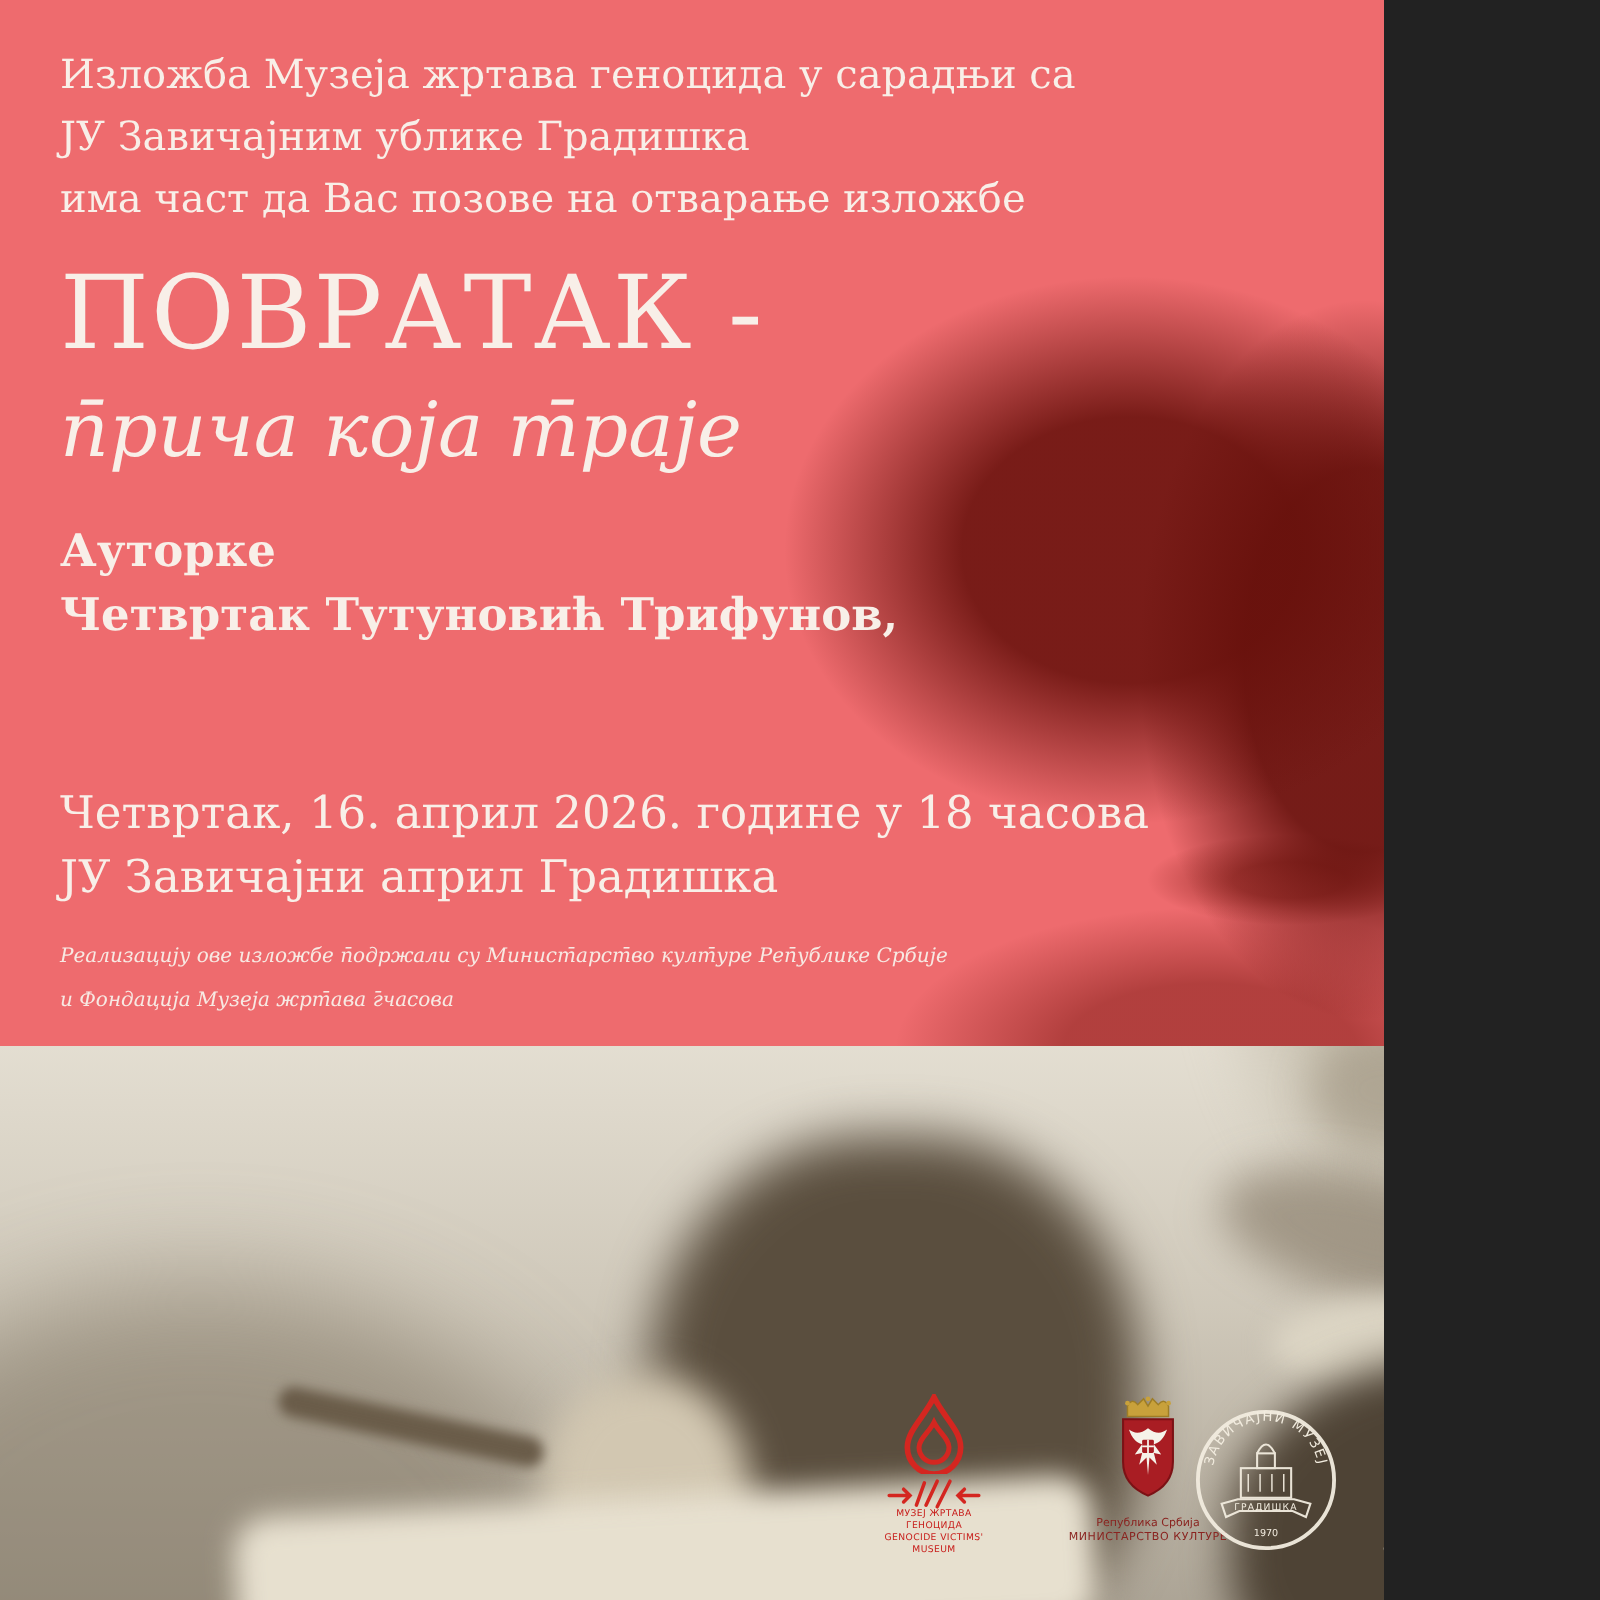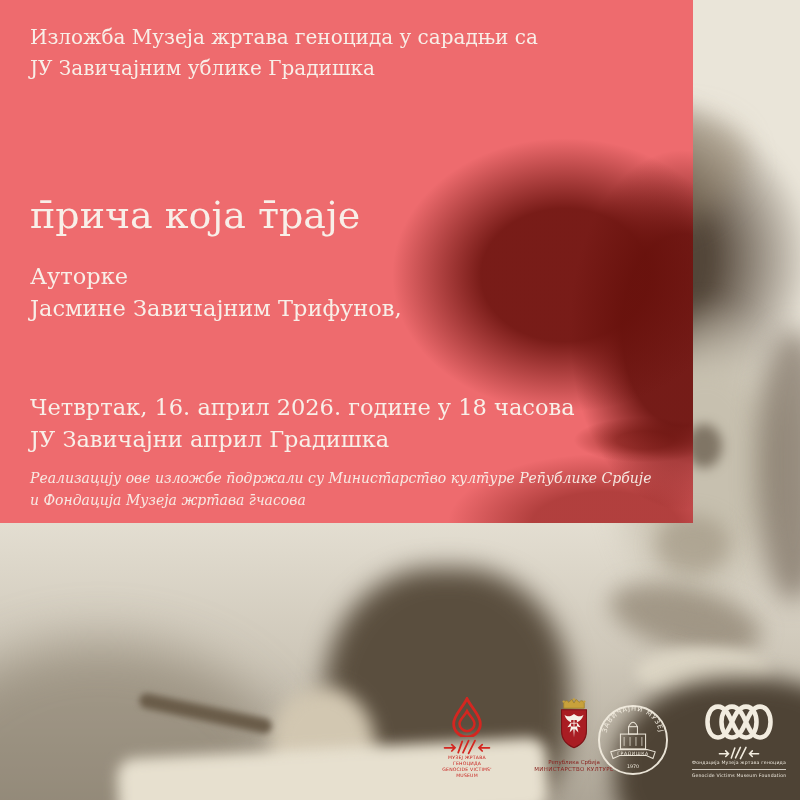--- a/index.html
+++ b/index.html
@@ -1,17 +1,17 @@
 <!DOCTYPE html>
 <html><head>
 <meta charset="utf-8">
 <style>
   html,body{margin:0;padding:0;background:#222;}
   .stage{
-    position:relative;width:800px;height:800px;overflow:hidden;
+    position:relative;width:692px;height:800px;overflow:hidden;
     background:#eae5d9;
     font-family:"DejaVu Serif","Liberation Serif",serif;
   }
   
   .ph{position:absolute;border-radius:50%;}
   .ph-bottomshade{position:absolute;left:0;top:480px;width:800px;height:320px;
     background:linear-gradient(180deg,rgba(140,128,106,0) 0%,rgba(135,123,102,0.28) 55%,rgba(112,101,84,0.5) 100%);}
   .ph-bgleft{left:-90px;top:640px;width:380px;height:300px;background:rgba(128,117,99,0.55);filter:blur(26px);}
   .ph-hair{left:358px;top:78px;width:456px;height:362px;
     background:radial-gradient(closest-side,#524538 0%,#524538 55%,rgba(82,69,56,0) 100%);filter:blur(8px);}
@@ -40,24 +40,24 @@
     background-color:#ee6b6e;
     background-image:
       radial-gradient(ellipse 240px 190px at 565px 275px, rgba(104,17,12,0.88) 0%, rgba(104,17,12,0.88) 35%, rgba(104,17,12,0) 72%),
       radial-gradient(ellipse 150px 240px at 682px 330px, rgba(96,14,9,0.85) 0%, rgba(96,14,9,0.85) 40%, rgba(96,14,9,0) 75%),
       radial-gradient(ellipse 95px 30px at 645px 440px, rgba(120,22,15,0.55) 0%, rgba(120,22,15,0.55) 30%, rgba(120,22,15,0) 75%),
       radial-gradient(ellipse 210px 95px at 605px 525px, rgba(118,20,14,0.5) 0%, rgba(118,20,14,0.5) 35%, rgba(118,20,14,0) 75%);
   }
   .txt{position:absolute;left:30px;color:#f8efe8;}
   .intro{top:22px;font-size:20px;line-height:31px;}
   .title{top:128px;font-size:51px;letter-spacing:1px;line-height:60px;}
-  .subtitle{top:192px;font-size:38px;line-height:46px;}
-  .authors{top:260px;font-size:22.5px;line-height:32px;}
+  .subtitle{top:192px;font-size:38px;font-style:italic;line-height:46px;}
+  .authors{top:260px;font-size:22.5px;line-height:32px;font-weight:bold;}
   .event{top:391px;font-size:22.5px;line-height:32px;}
-  .support{top:468px;font-size:14px;font-style:italic;line-height:21.5px;opacity:.96;}
+  .support{top:468px;font-size:10px;font-style:italic;line-height:21.5px;opacity:.96;}
   
   .logo{position:absolute;text-align:center;}
   .logo-museum{left:436px;top:697px;width:62px;color:#d42620;}
   .logo-ministry{left:528px;top:697px;width:92px;color:#7c1f1e;}
   .logo-seal{left:596px;top:703px;width:74px;}
   .logo-foundation{left:686px;top:700px;width:106px;color:#f4efe6;}
   .cap{font-family:"DejaVu Sans","Liberation Sans",sans-serif;display:block;}
   .cap-red{font-size:4.6px;line-height:6px;color:#c8201d;letter-spacing:.2px;}
   .cap-min1{font-size:5.5px;line-height:7px;color:#8a2420;}
   .cap-min2{font-size:5.5px;line-height:7px;color:#8a2420;letter-spacing:.3px;}
@@ -86,25 +86,27 @@
     <div class="ph ph-sleeve"></div>
     <div class="ph ph-hand"></div>
     <div class="ph ph-stick"></div>
     <div class="ph ph-paper"></div>
   </div>
 
   <div class="red-panel">
     <div class="txt intro">
       <div>Изложба Музеја жртава геноцида у сарадњи са</div>
       <div>ЈУ Завичајним ублике Градишка</div>
+      <div>има част да Вас позове на отварање изложбе</div>
     </div>
+    <div class="txt title">ПОВРАТАК -</div>
     <div class="txt subtitle">п̄рича која т̄раје</div>
     <div class="txt authors">
       <div>Ауторке</div>
-      <div>Јасмине Завичајним Трифунов,</div>
+      <div>Четвртак Тутуновић Трифунов,</div>
     </div>
     <div class="txt event">
       <div>Четвртак, 16. април 2026. године у 18 часова</div>
       <div>ЈУ Завичајни април Градишка</div>
     </div>
     <div class="txt support">
       <div>Реализацију ове изложбе п̄одржали су Минист̄арст̄во култ̄уре Реп̄ублике Србије</div>
       <div>и Фондација Музеја жрт̄ава г̄часова</div>
     </div>
   </div>

